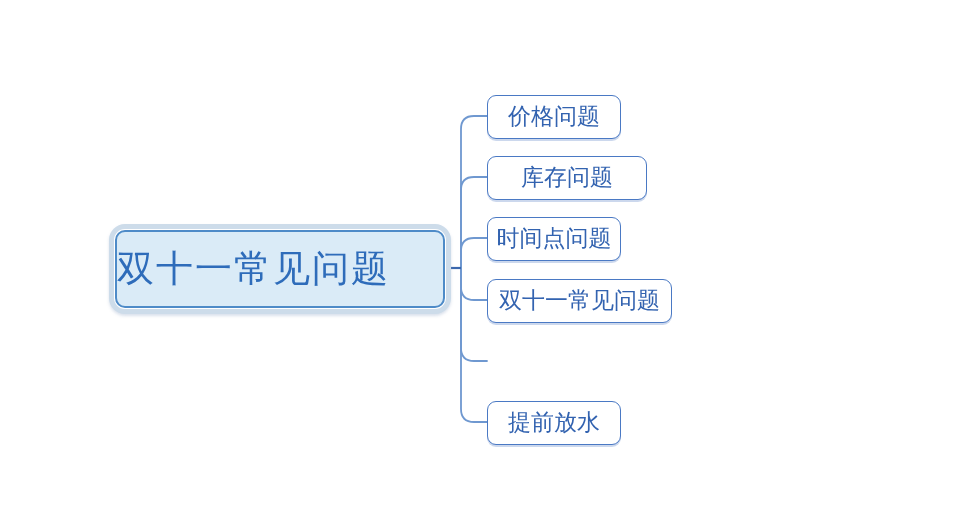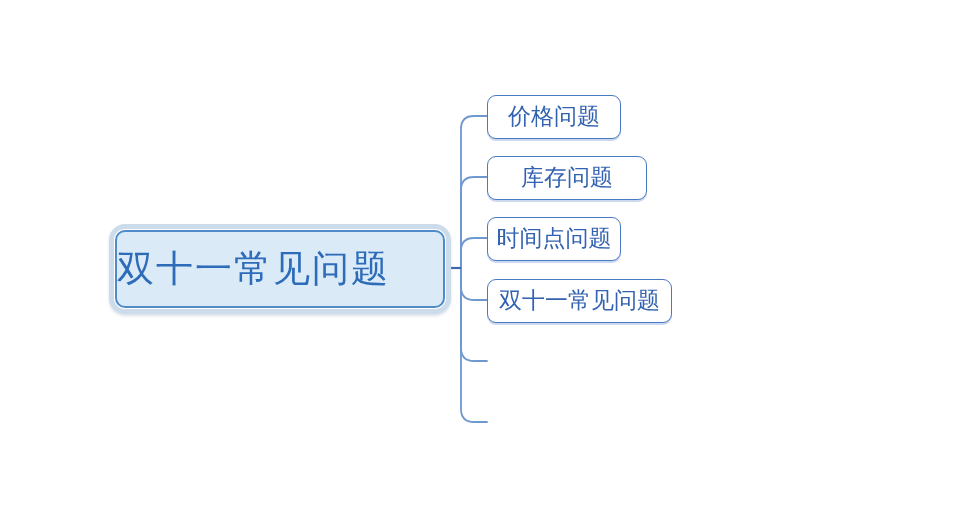--- a/index.html
+++ b/index.html
@@ -119,14 +119,17 @@
   </div>
   <div class="child-node c2">
     <span class="child-label">库存问题</span>
   </div>
   <div class="child-node c3">
     <span class="child-label">时间点问题</span>
   </div>
   <div class="child-node c4">
     <span class="child-label">双十一常见问题</span>
   </div>
+  <div class="child-node c6">
+    <span class="child-label">提前放水</span>
+  </div>
 
 </div>
 
 </body></html>

